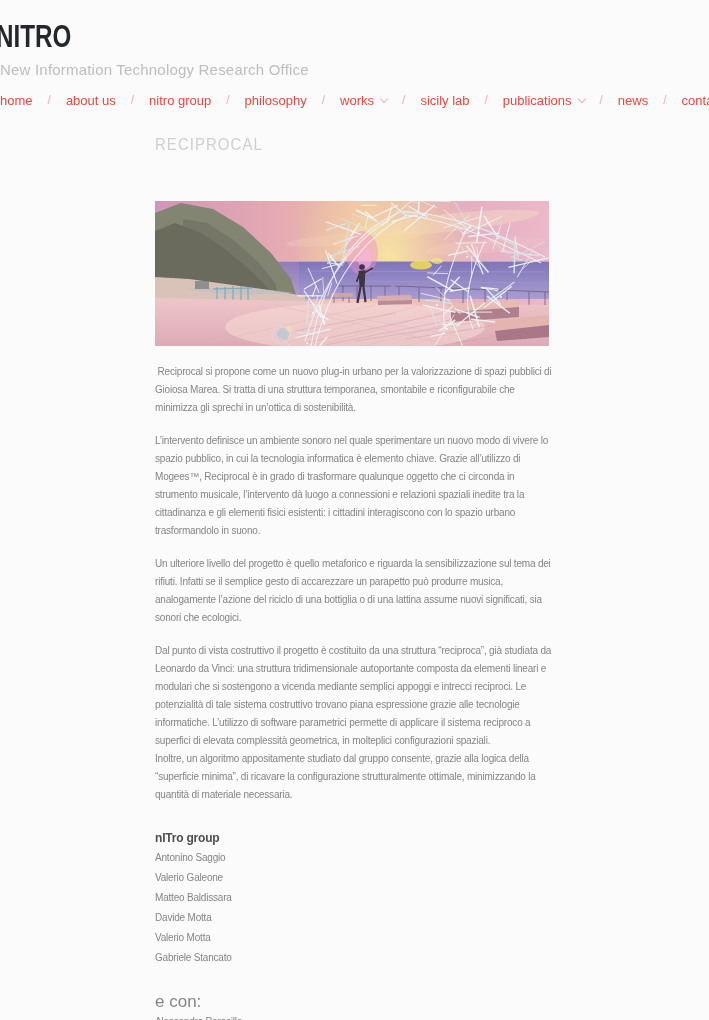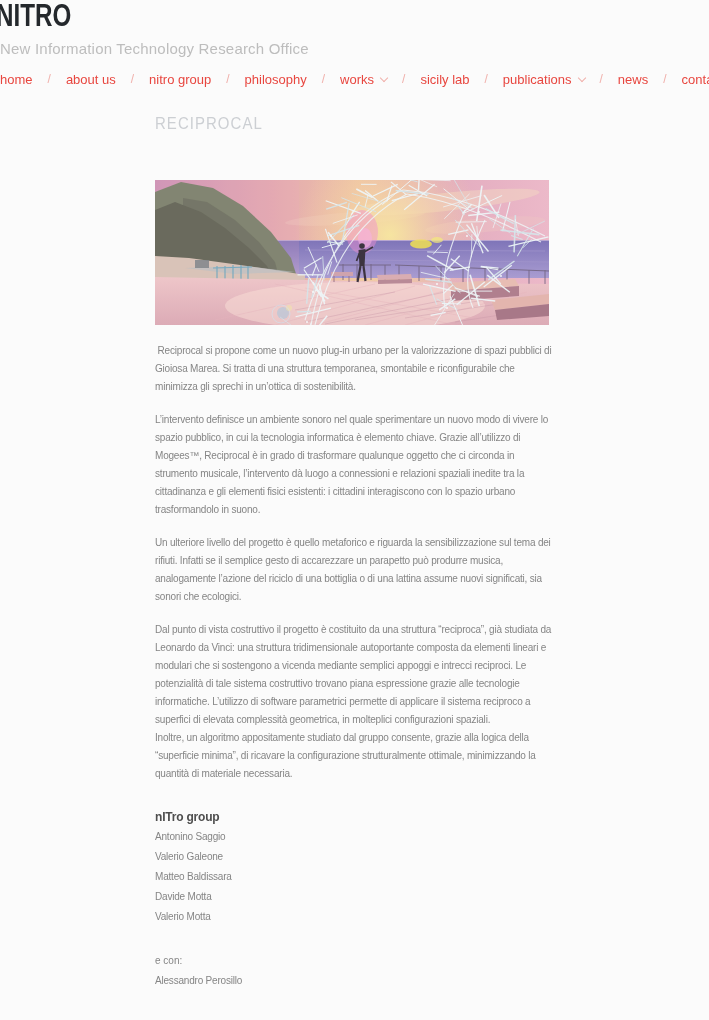--- a/index.html
+++ b/index.html
@@ -4,21 +4,21 @@
 <style>
   * { box-sizing: border-box; margin: 0; padding: 0; }
   html,body { width:709px; height:1020px; }
   body {
     background:#fbfbfb;
     font-family:"Liberation Sans", sans-serif;
     overflow:hidden;
     color:#858585;
   }
   
-  .site-header { padding-top:0; }
+  .site-header { padding-top:21px; }
   .logo {
     font-size:31px; font-weight:700; color:#24282c;
     letter-spacing:0px; transform:scaleX(.78); transform-origin:0 50%;
     margin-left:-4px; line-height:1.05; cursor:pointer;
   }
   .tagline { font-size:15px; color:#bdbdbd; margin-top:7px; letter-spacing:.2px; }
   nav { margin-top:15px; display:flex; align-items:flex-start; font-size:13px; flex-wrap:nowrap; }
   nav a { color:var(--nav-red,#e8463f); text-decoration:none; margin-right:15px; display:inline-flex; align-items:center; white-space:nowrap; }
   nav .sep { color:var(--separator-pink,#f0b0ab); margin-right:15px; font-size:12px; }
   nav .chev {
@@ -37,21 +37,21 @@
   .hero { margin-top:46px; width:394px; height:145px; display:block; }
   .hero svg { display:block; }
   #paragraphs { margin-top:17px; }
   #paragraphs p {
     font-size:10px; letter-spacing:-0.2px; line-height:18px;
     color:var(--body-gray,#858585); margin:0 0 15px 0; white-space:pre-wrap;
   }
   .team-heading { margin-top:24px; font-size:12px; font-weight:700; color:#4e4e4e; line-height:20px; letter-spacing:-0.2px; }
   ul.names { list-style:none; }
   ul.names li { font-size:10px; line-height:20px; color:var(--body-gray,#858585); letter-spacing:-0.2px; }
-  .collab-heading { margin-top:24px; font-size:10px; line-height:20px; color:var(--body-gray,#858585); }
+  .collab-heading { margin-top:24px; font-size:17px; line-height:20px; color:var(--body-gray,#858585); }
 </style>
 </head>
 <body>
 
 <header class="site-header">
   <div class="logo">NITRO</div>
   <div class="tagline">New Information Technology Research Office</div>
   <nav id="nav">
       <a href="#">home</a>
       <span class="sep">/</span>
@@ -342,20 +342,21 @@
     </section>
 
   <section>
     <div class="team-heading">nITro group</div>
     <ul class="names" id="team-list">
         <li>Antonino Saggio</li>
         <li>Valerio Galeone</li>
         <li>Matteo Baldissara</li>
         <li>Davide Motta</li>
         <li>Valerio Motta</li>
+        <li>Gabriele Stancato</li>
       </ul>
   </section>
 
   <section>
     <div class="collab-heading">e con:</div>
     <ul class="names" id="collab-list">
         <li>Alessandro Perosillo</li>
       </ul>
   </section>
 </main>

